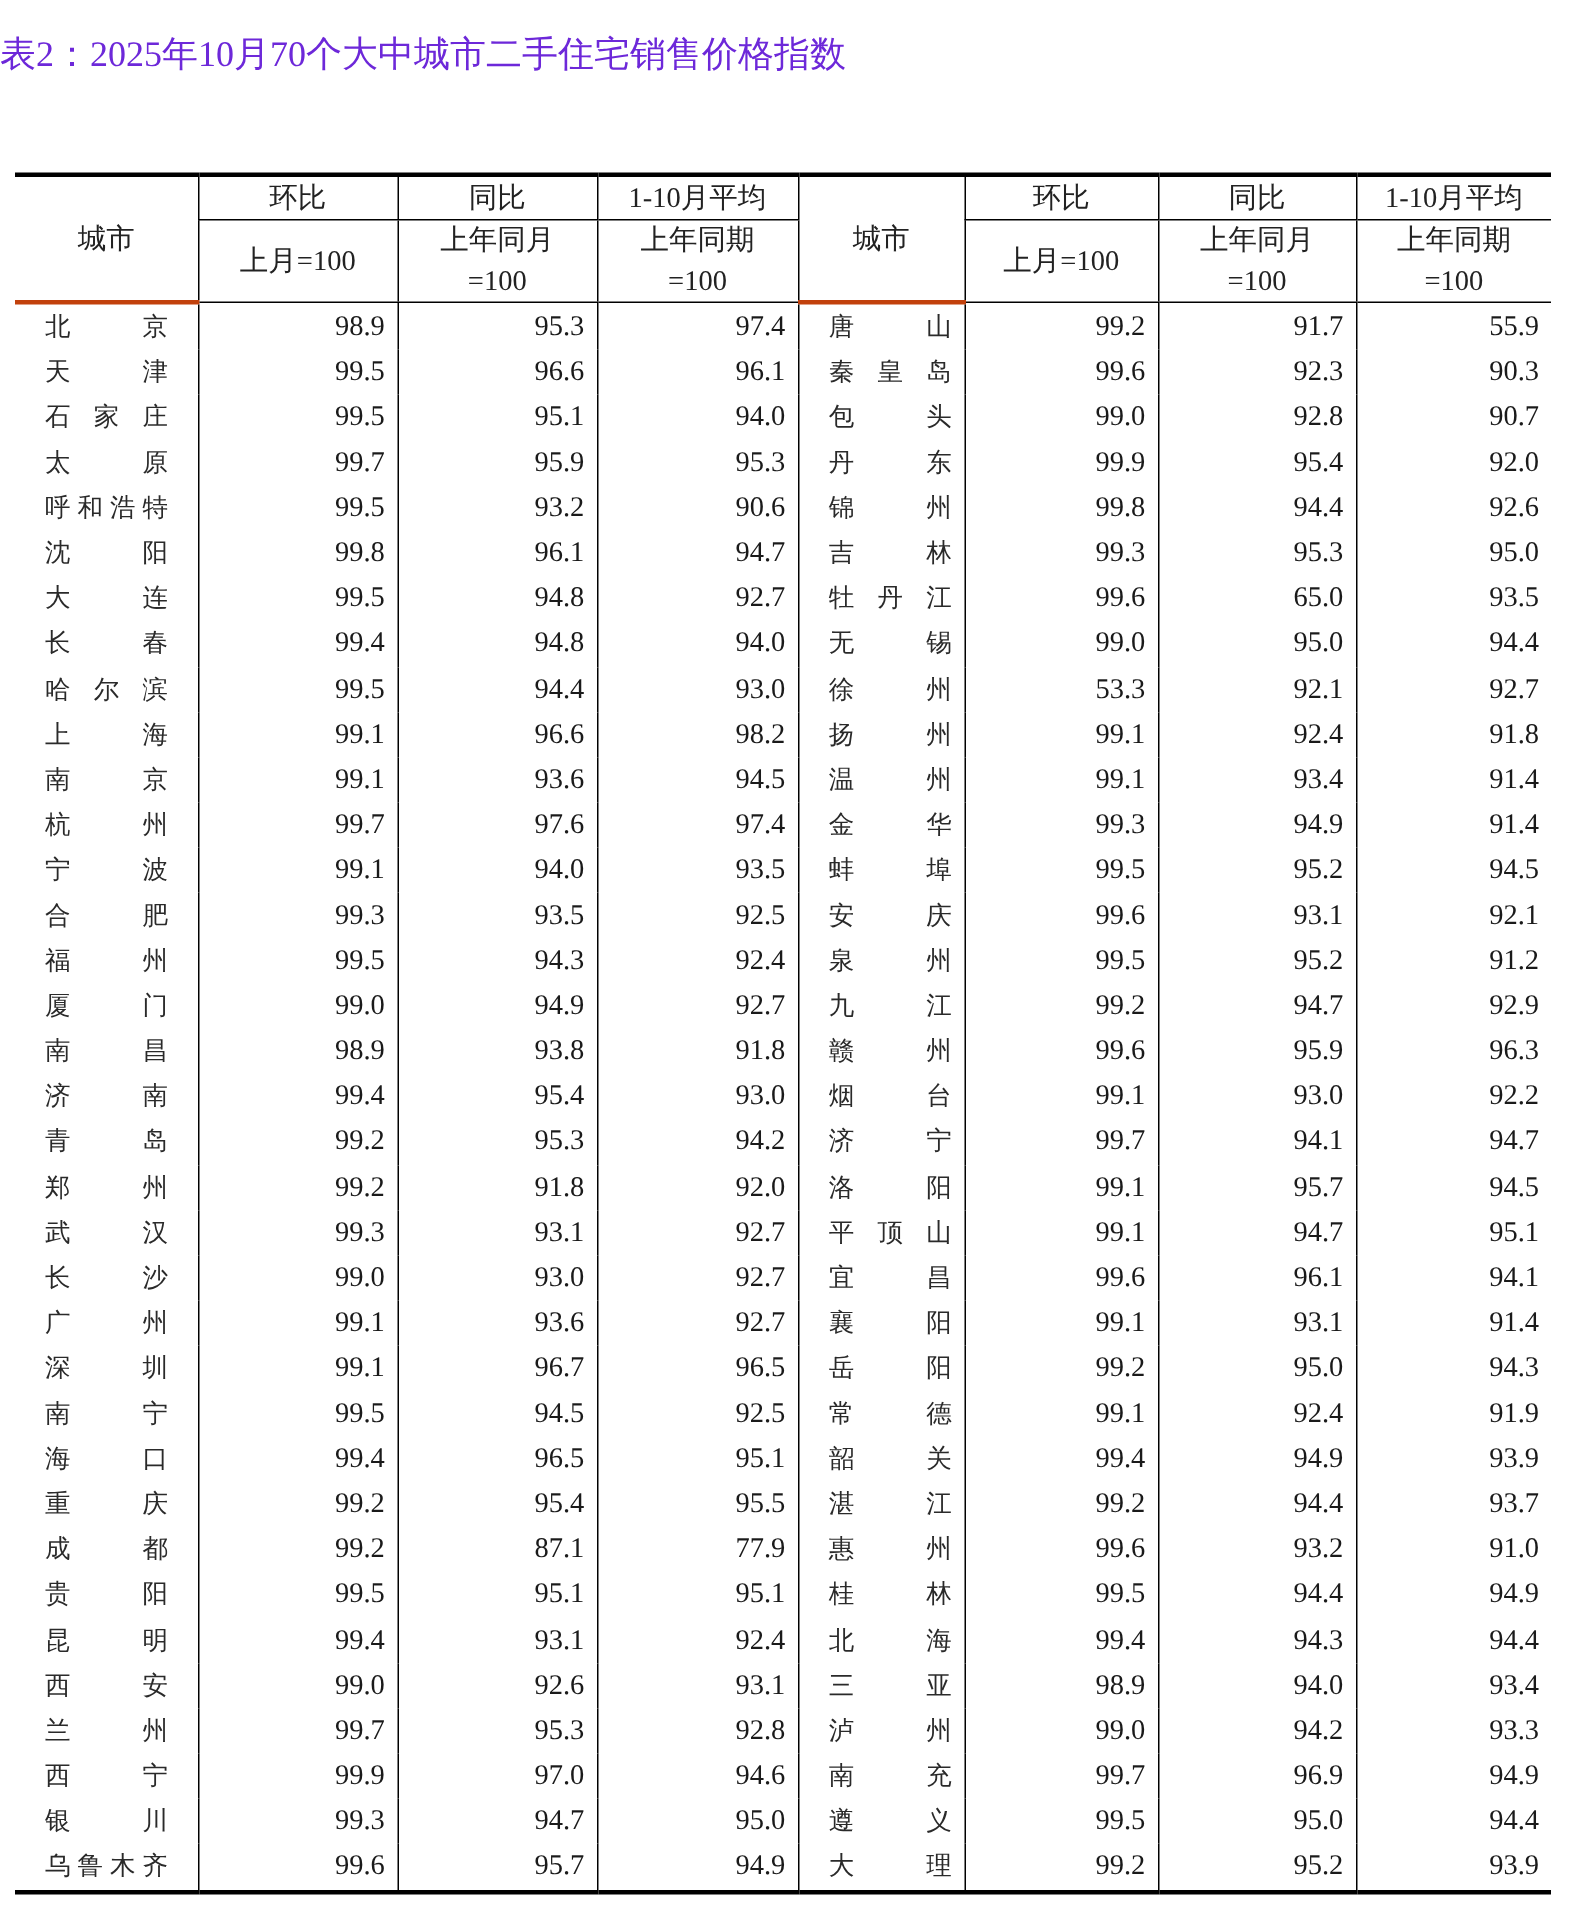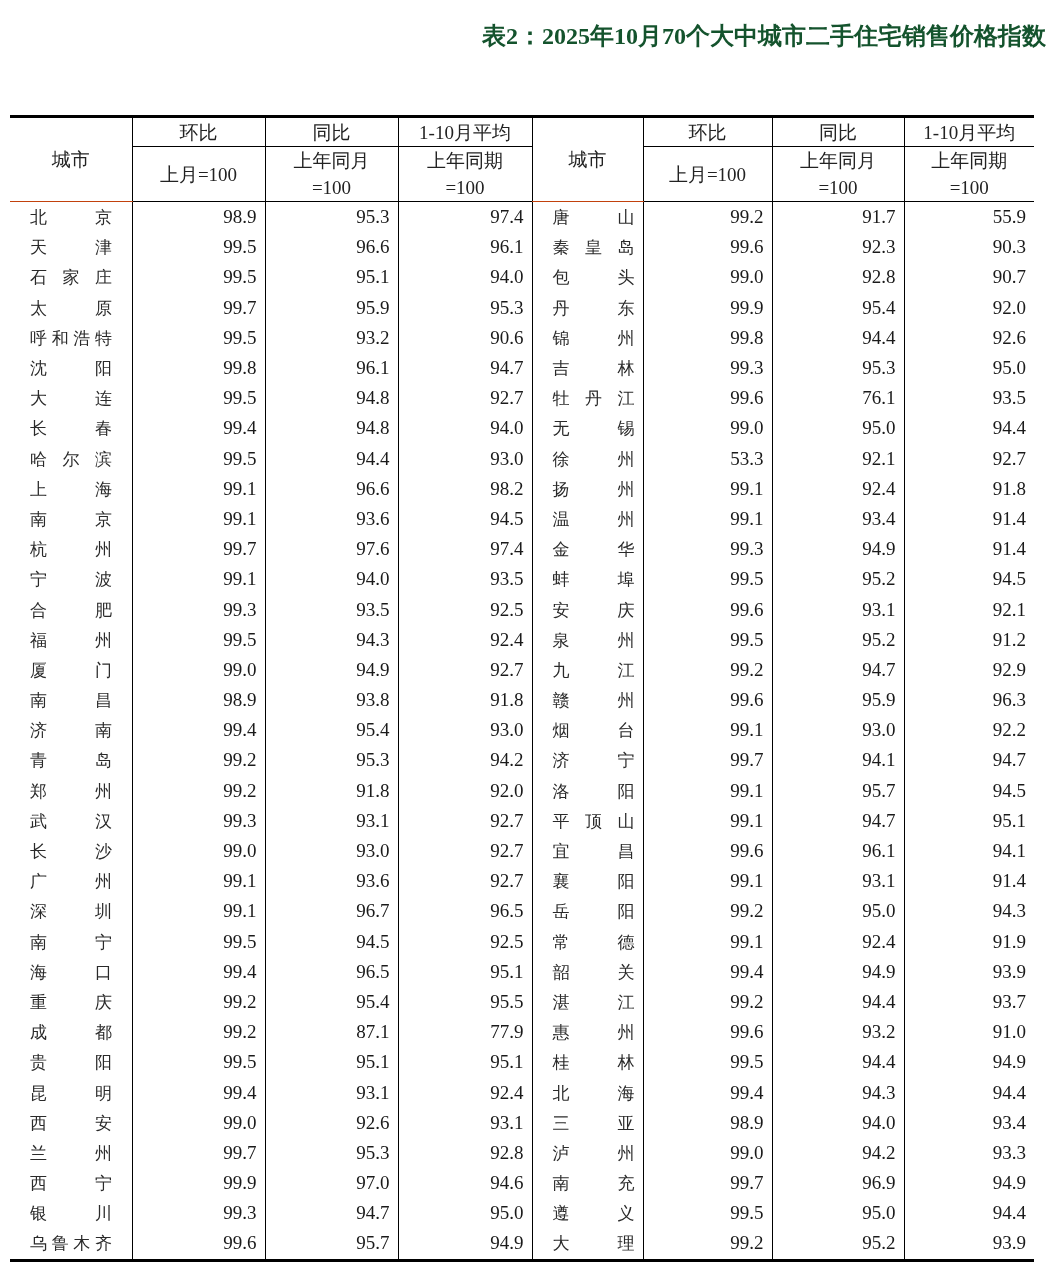--- a/index.html
+++ b/index.html
@@ -13,25 +13,25 @@
       position: relative;
       font-family: "Liberation Serif", "DejaVu Serif", serif;
       color: #1a1a1a;
       overflow: hidden;
     }
     .title {
       position: absolute;
       top: 20px;
       left: 0;
       width: 1046px;
-      text-align: right;
+      text-align: left;
       font-size: 24px;
-      font-weight: bold;
+      font-weight: normal;
       letter-spacing: 0px;
-      color: #14532d;
+      color: #6d28d9;
     }
     table.idx {
       position: absolute;
       top: 115px;
       left: 10px;
       width: 1024px;
       border-collapse: collapse;
       table-layout: fixed;
       font-size: 19px;
     }
@@ -51,21 +51,21 @@
       vertical-align: middle;
       border-left: 1px solid #000;
       padding: 0;
       line-height: 27px;
       color: #222;
     }
     table.idx th.first { border-left: none; }
     table.idx tr.h1 th { height: 28px; text-align: center; }
     table.idx tr.h1 th.sub-top { border-bottom: 1px solid #000; }
     table.idx tr.h2 th { height: 54px; border-bottom: 1px solid #000; }
-    table.idx th.city-h { border-bottom: 1px solid #c2410c; }
+    table.idx th.city-h { border-bottom: 3px solid #c2410c; }
 
     table.idx td {
       height: 30.2px;
       padding: 0;
       line-height: 30px;
       border-left: 1px solid #000;
       white-space: nowrap;
       color: #1a1a1a;
     }
     table.idx td.first { border-left: none; }
@@ -273,21 +273,21 @@
         <td class="num">94.8</td>
         <td class="num">92.7</td>
         <td class="city">
           <span class="city-name" style="width: 82px;">
             <span>牡</span>
             <span>丹</span>
             <span>江</span>
           </span>
         </td>
         <td class="num">99.6</td>
-        <td class="num">76.1</td>
+        <td class="num">65.0</td>
         <td class="num">93.5</td>
       </tr>
       <tr>
         <td class="city first">
           <span class="city-name" style="width: 82px;">
             <span>长</span>
             <span>春</span>
           </span>
         </td>
         <td class="num">99.4</td>

